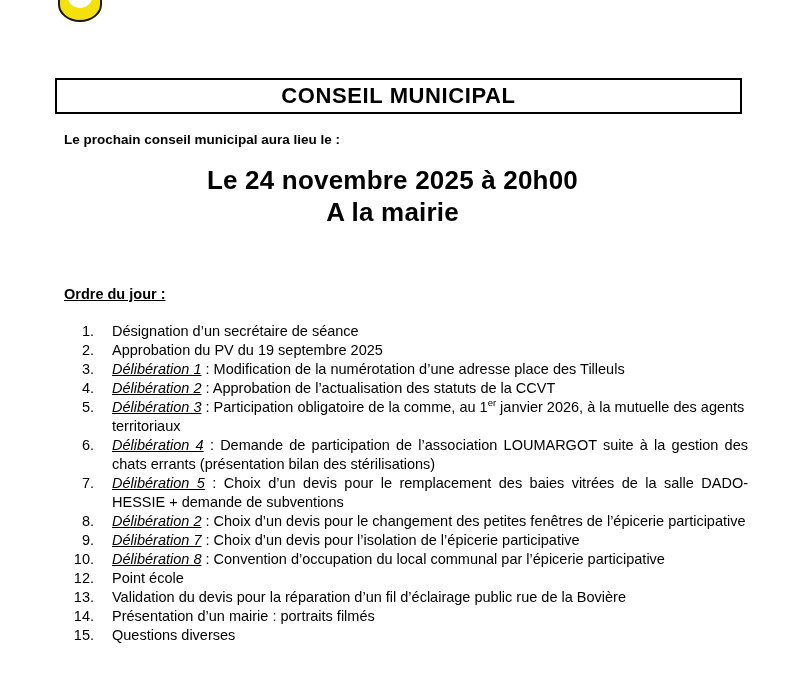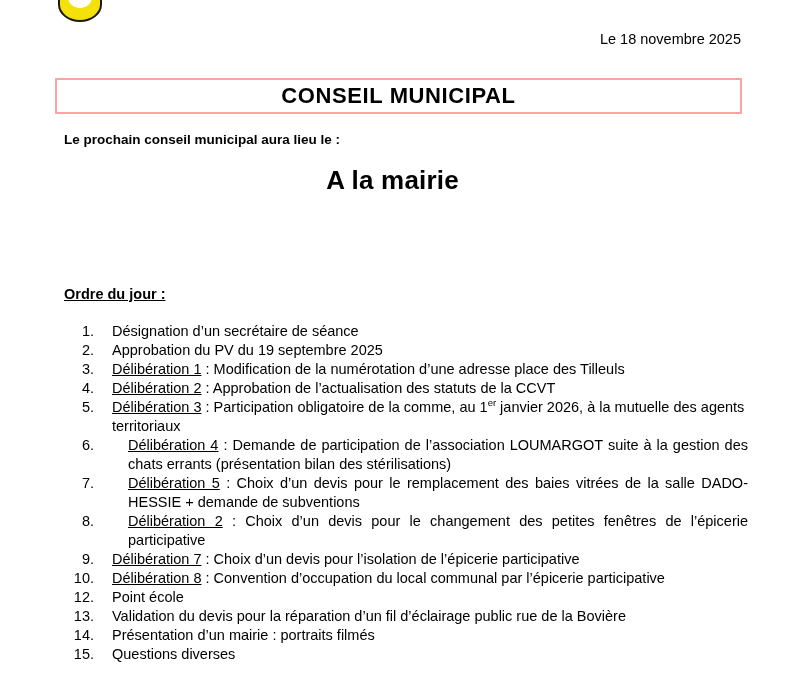--- a/index.html
+++ b/index.html
@@ -61,21 +61,21 @@
     white-space: nowrap;
   }
 
   
   .title-box {
     position: absolute;
     left: 55px;
     top: 78px;
     width: 687px;
     height: 36px;
-    border: 2px solid #fca5a5;
+    border: 2px solid #000000;
     box-sizing: border-box;
     display: flex;
     align-items: center;
     justify-content: center;
   }
   .title-box-text {
     font-size: 22px;
     font-weight: bold;
     letter-spacing: 0.6px;
     line-height: 24px;
@@ -130,62 +130,62 @@
   .agenda-item {
     position: relative;
     padding-left: 52px;
     font-size: 14.5px;
     line-height: 19px;
     margin: 0;
   }
   .agenda-item.justified .agenda-text {
     text-align: justify;
     text-justify: inter-word;
-    margin-left: 16px;
   }
   .agenda-num {
     position: absolute;
     left: 0;
     top: 0;
     width: 34px;
     text-align: right;
     font-size: 14.5px;
     line-height: 19px;
   }
   .agenda-text {
     display: block;
   }
   .delib {
     text-decoration: underline;
+    font-style: italic;
   }
   .sup {
     font-size: 9.5px;
     vertical-align: super;
     line-height: 0;
   }
 </style>
 </head>
 <body>
 
 <div class="page">
 
   <div class="logo">
     <div class="logo-shield"></div>
     <div class="logo-inner"></div>
   </div>
 
-  <div class="doc-date">Le 18 novembre 2025</div>
 
   <div class="title-box">
     <span class="title-box-text">CONSEIL MUNICIPAL</span>
   </div>
 
   <div class="intro-line">Le prochain conseil municipal aura lieu le :</div>
 
   <div class="meeting">
+    <div class="meeting-when">Le 24 novembre 2025 à 20h00</div>
     <div class="meeting-where">A la mairie</div>
   </div>
 
   <div class="agenda-heading">Ordre du jour :</div>
 
   <div class="agenda-list" id="agenda-list">
       <div class="agenda-item">
         <span class="agenda-num">1.</span>
         <span class="agenda-text">Désignation d’un secrétaire de séance</span>
       </div>

